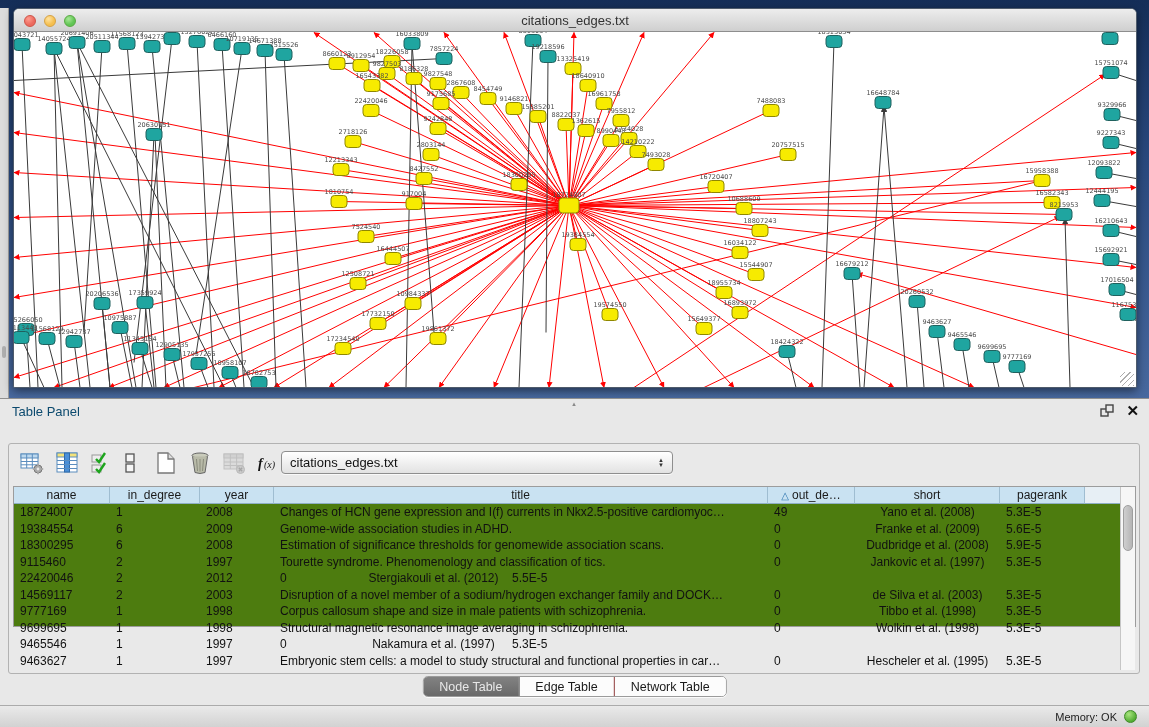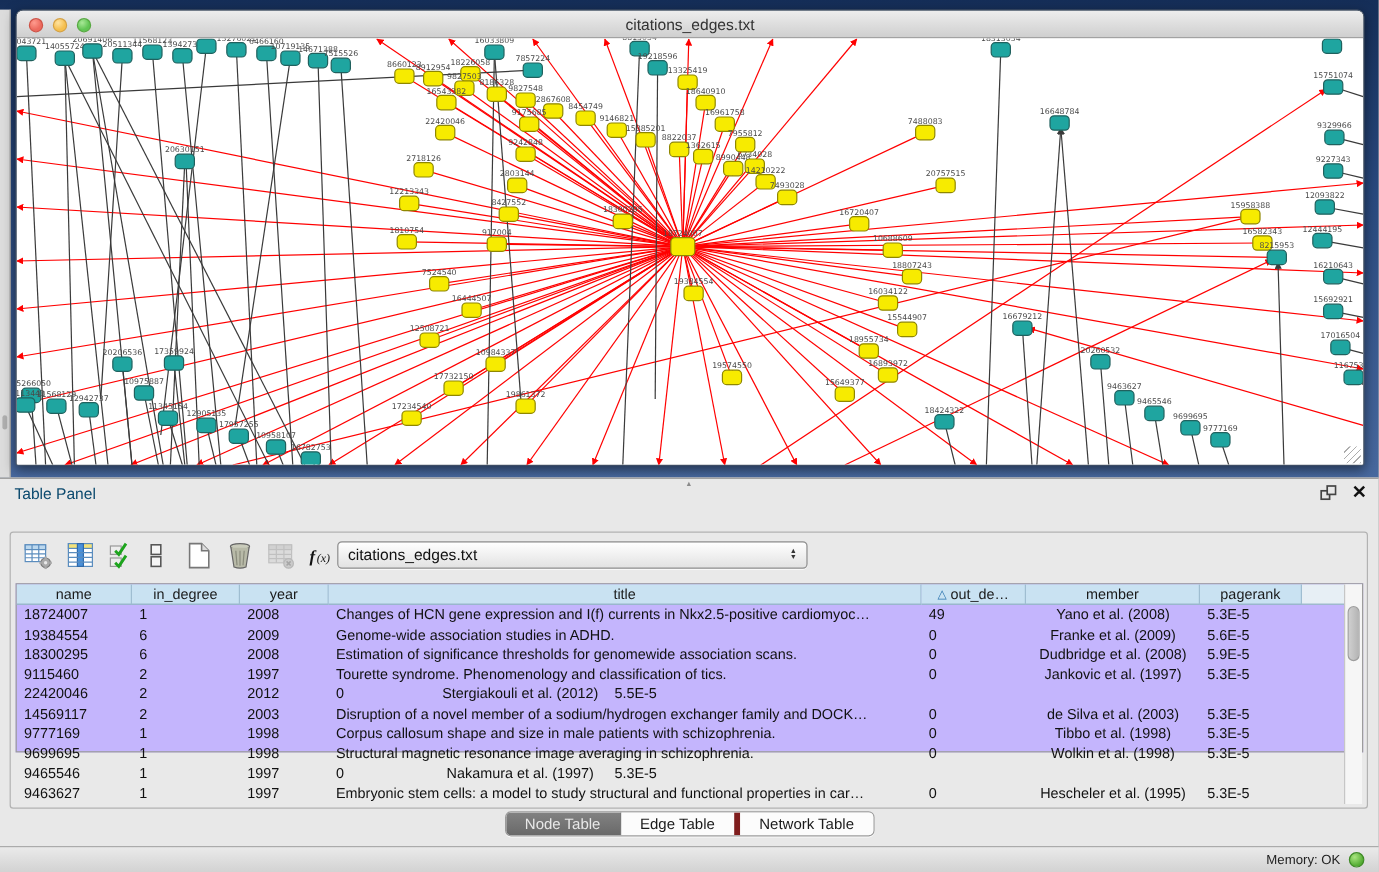--- a/index.html
+++ b/index.html
@@ -67,21 +67,21 @@
     position:absolute; left:272px; top:7px; width:392px; height:23px;
     border:1px solid #8E8E8E; border-radius:4px;
     background:linear-gradient(#FFFFFF,#E2E2E2);
     box-shadow:0 1px 0 rgba(255,255,255,.7);
     display:flex; align-items:center; padding:0 8px; font-size:13px; color:#111;
   }
   .combo .arrows { margin-left:auto; display:flex; flex-direction:column; line-height:5px; font-size:6px; color:#333; }
   
   .tbl-wrap {
     position:absolute; left:4px; top:42px; width:1123px; height:141px;
-    background:#c4b5fd; border:1px solid #9C9C9C;
+    background:#4d7c0f; border:1px solid #9C9C9C;
   }
   .thead { display:flex; height:17px; }
   .th {
     background:#C9E2F2; border-right:1px solid #9FBDD1; border-bottom:1px solid #8FAFC4;
     font-size:12px; color:#1a1a1a; display:flex; align-items:center; justify-content:center;
     overflow:hidden; white-space:nowrap; flex:none;
   }
   .th .sort-tri { color:#2F77B0; font-size:10px; margin-right:3px; }
   .th.filler { background:#E7EFF5; border-right:none; }
   .tr { display:flex; height:16.5px; }
@@ -99,21 +99,21 @@
   .vscroll .thumb { position:absolute; left:2px; top:18px; width:10px; height:46px;
     background:linear-gradient(90deg,#CFCFCF,#B5B5B5); border:1px solid #9E9E9E; border-radius:6px; }
   
   .tabs {
     position:absolute; left:50%; transform:translateX(-50%); top:277px;
     display:flex; height:21px; border:1px solid #9B9B9B; border-radius:5px;
     overflow:hidden; background:#FCFCFC; box-shadow:0 1px 0 rgba(255,255,255,.8);
   }
   .tab {
     border:none; background:#FCFCFC; font-size:12.5px; color:#1a1a1a;
-    padding:0 16px; border-right:5px solid #7f1d1d; font-family:inherit;
+    padding:0 16px; border-right:1px solid #7f1d1d; font-family:inherit;
   }
   .tab:last-child { border-right:none; }
   .tab.active { background:linear-gradient(#828282,#696969); color:#E8E8E8; border-right:1px solid #5E5E5E; }
   
   .statusbar {
     position:absolute; left:0; bottom:0; width:100%; height:22px;
     background:linear-gradient(#EAEAEA,#D2D2D2); border-top:1px solid #ABABAB;
     display:flex; align-items:center; justify-content:flex-end; gap:7px; padding-right:12px;
     font-size:11px; color:#222;
   }
@@ -611,21 +611,21 @@
         </div>
       </div>
 
       <div class="tbl-wrap">
         <div class="thead" id="thead">
             <div class="th col0">name</div>
             <div class="th col1">in_degree</div>
             <div class="th col2">year</div>
             <div class="th col3">title</div>
             <div class="th col4"><span class="sort-tri">△</span>out_de…</div>
-            <div class="th col5">member</div>
+            <div class="th col5">short</div>
             <div class="th col6">pagerank</div>
             <div class="th filler" style="flex: 1 1 0%;"></div>
           </div>
         <div id="tbody">
             <div class="tr">
               <div class="td col0">18724007</div>
               <div class="td col1">1</div>
               <div class="td col2">2008</div>
               <div class="td col3">Changes of HCN gene expression and I(f) currents in Nkx2.5-positive cardiomyoc…</div>
               <div class="td col4">49</div>

